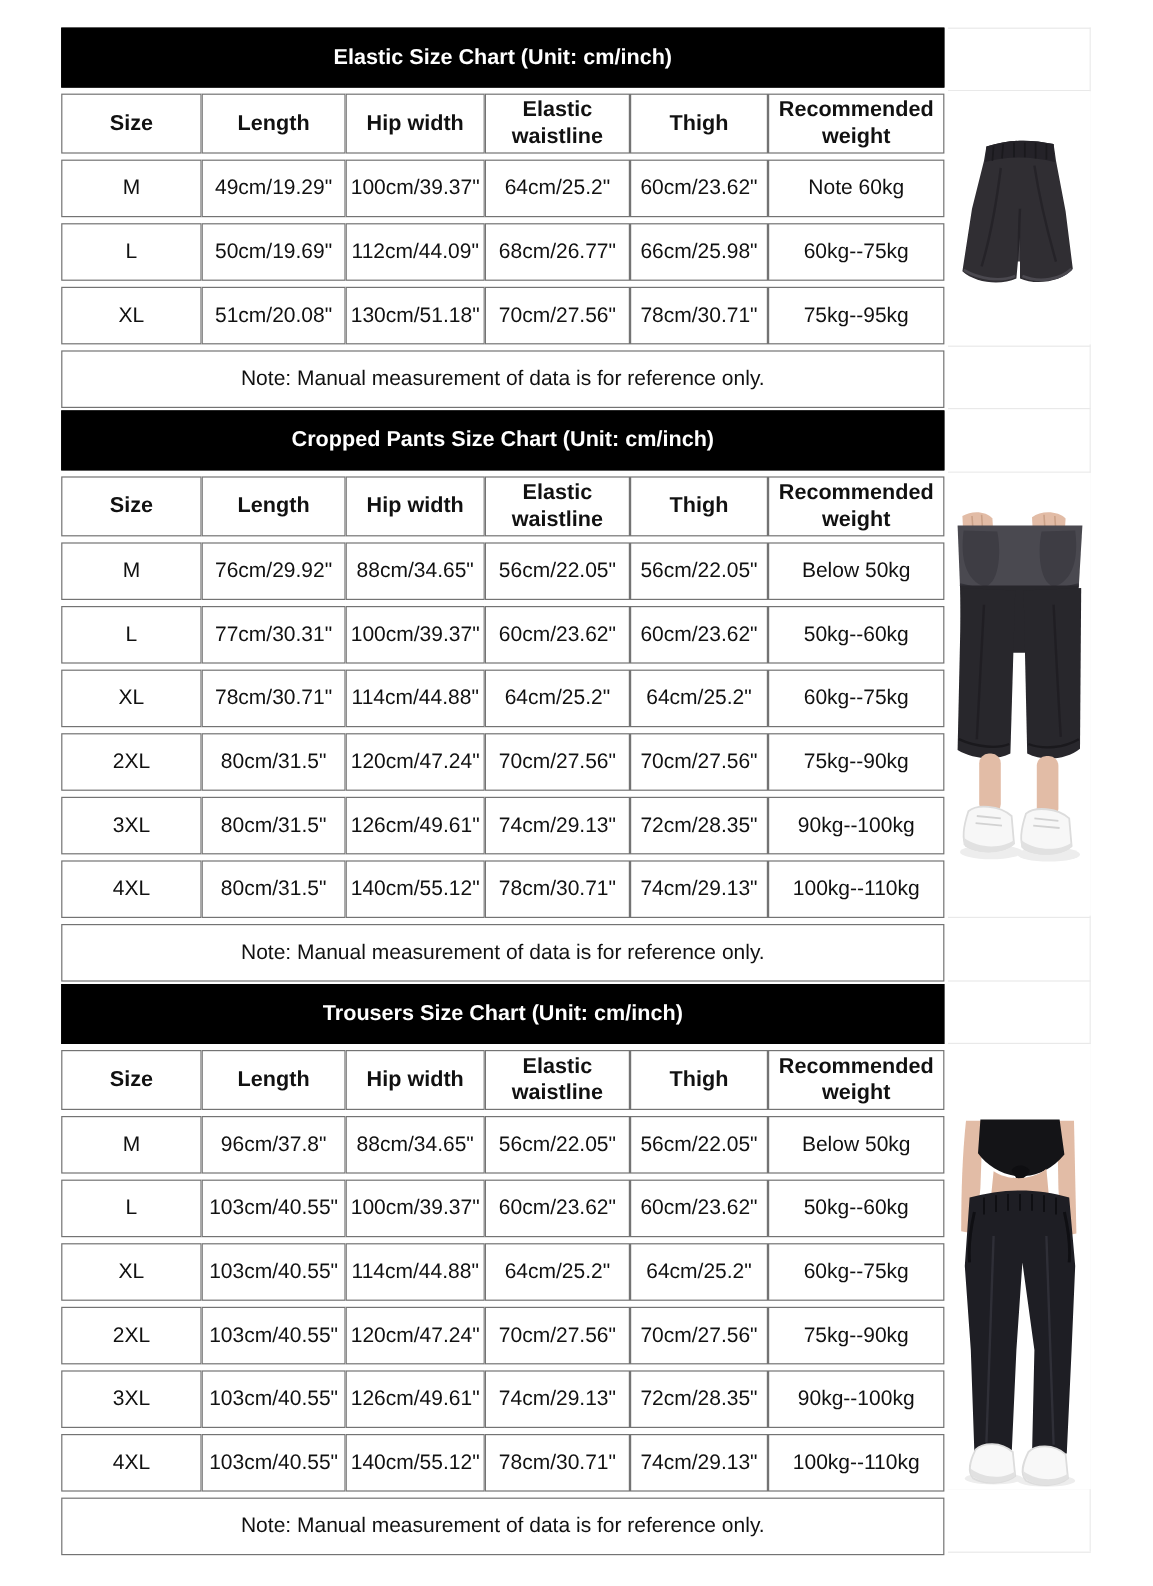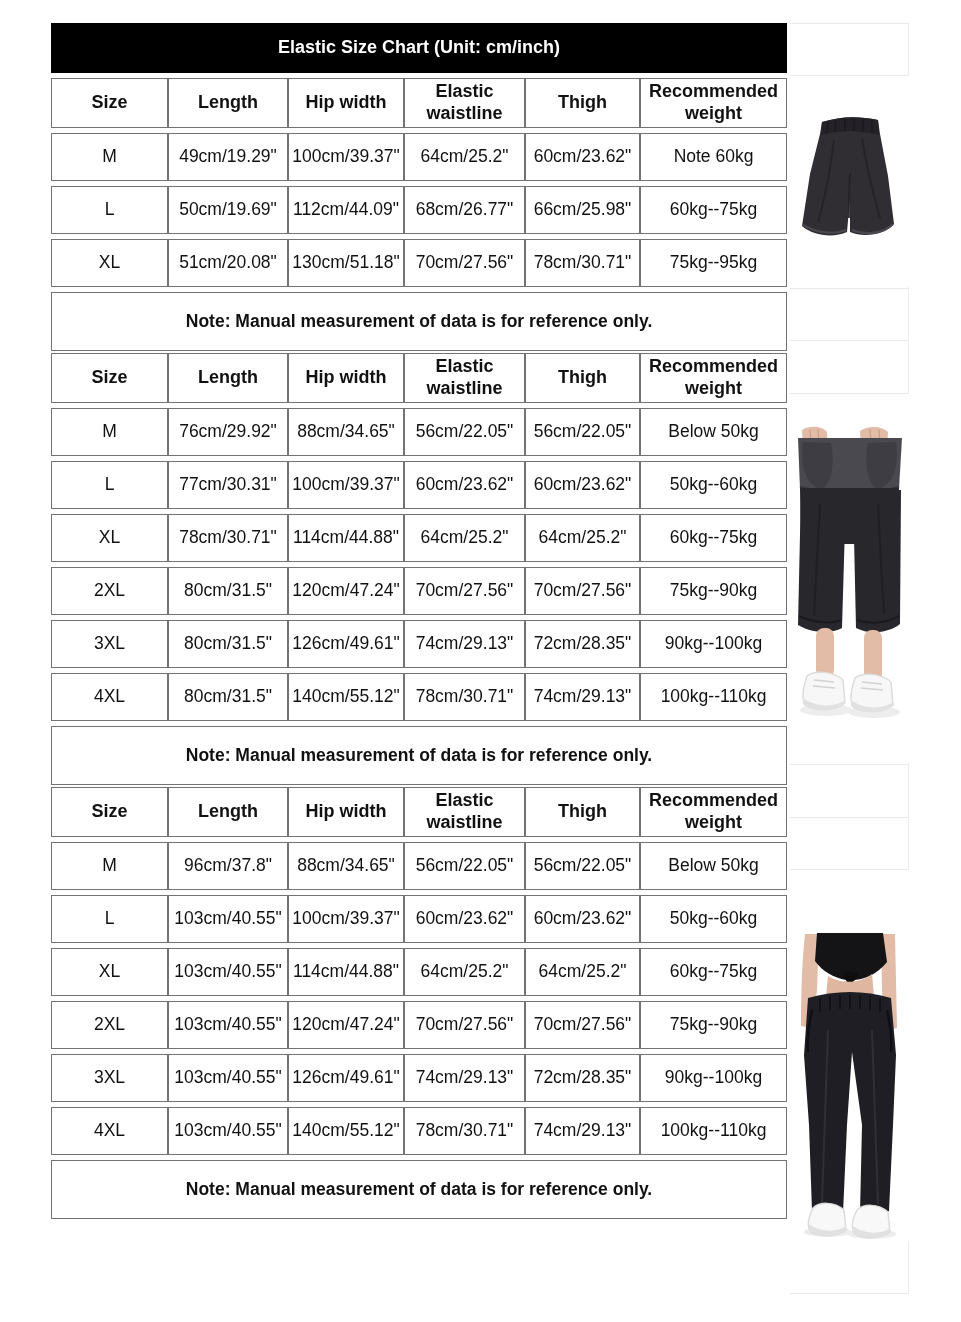--- a/index.html
+++ b/index.html
@@ -14,21 +14,21 @@
   table.chart + table.chart{margin-top:-8px;}
   table.chart td{
     border:1px solid #737373;background:#fff;text-align:center;vertical-align:middle;
     font-size:17.5px;line-height:1.22;height:48px;padding:2px 1px;box-sizing:border-box;
     overflow:hidden;
   }
   table.chart tr.head td{font-weight:bold;font-size:18px;}
   table.chart td.title{
     background:#000;color:#fff;font-weight:bold;border:1px solid #000;height:50px;font-size:18px;
   }
-  table.chart td.note{height:59px;font-weight:bold;}
+  table.chart td.note{height:48px;}
   
   .photo-strip{position:absolute;left:788px;top:0;width:121px;height:1322px;}
   .photo-strip .hline{position:absolute;left:2px;right:0;height:1px;background:#e9e9e9;z-index:0;}
   .photo-strip .vline{position:absolute;right:0;top:23px;height:1270px;width:1px;background:#ececec;z-index:0;}
   .photo-tile{position:absolute;left:2px;width:119px;background:#ffffff;z-index:1;}
   .tile-shorts{top:76px;height:211px;}
   .tile-cropped{top:394px;height:369px;}
   .tile-trousers{top:870px;height:371px;}
   .photo-tile svg{display:block;}
 </style>
@@ -95,20 +95,23 @@
   <table class="chart">
     <colgroup>
       <col style="width:117px">
         <col style="width:120px">
         <col style="width:116px">
       <col style="width:121px">
         <col style="width:115px">
         <col style="width:147px">
     </colgroup>
     <tbody>
+      <tr>
+        <td class="title" colspan="6">Cropped Pants Size Chart (Unit: cm/inch)</td>
+      </tr>
       <tr class="head">
         <td>Size</td>
         <td>Length</td>
         <td>Hip width</td>
         <td>Elastic waistline</td>
         <td>Thigh</td>
         <td>Recommended weight</td>
       </tr>
     </tbody>
     <tbody>
@@ -171,20 +174,23 @@
   <table class="chart">
     <colgroup>
       <col style="width:117px">
         <col style="width:120px">
         <col style="width:116px">
       <col style="width:121px">
         <col style="width:115px">
         <col style="width:147px">
     </colgroup>
     <tbody>
+      <tr>
+        <td class="title" colspan="6">Trousers Size Chart (Unit: cm/inch)</td>
+      </tr>
       <tr class="head">
         <td>Size</td>
         <td>Length</td>
         <td>Hip width</td>
         <td>Elastic waistline</td>
         <td>Thigh</td>
         <td>Recommended weight</td>
       </tr>
     </tbody>
     <tbody>

